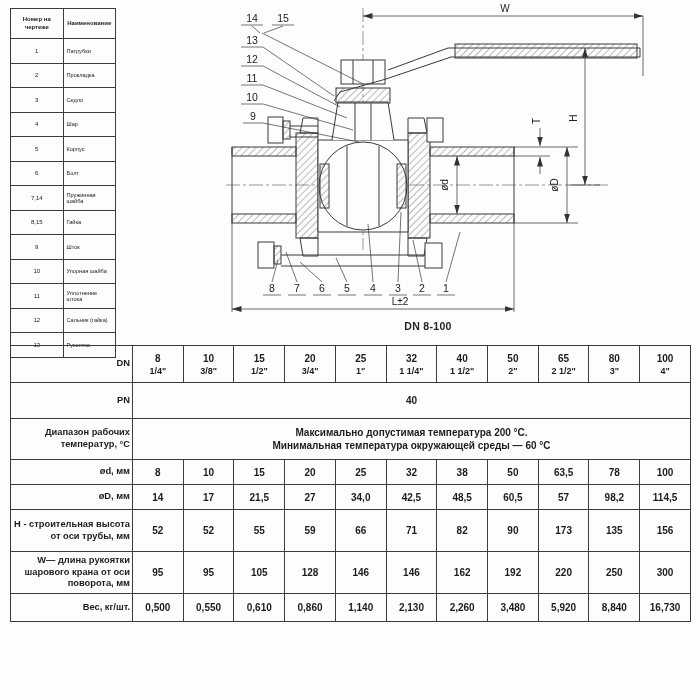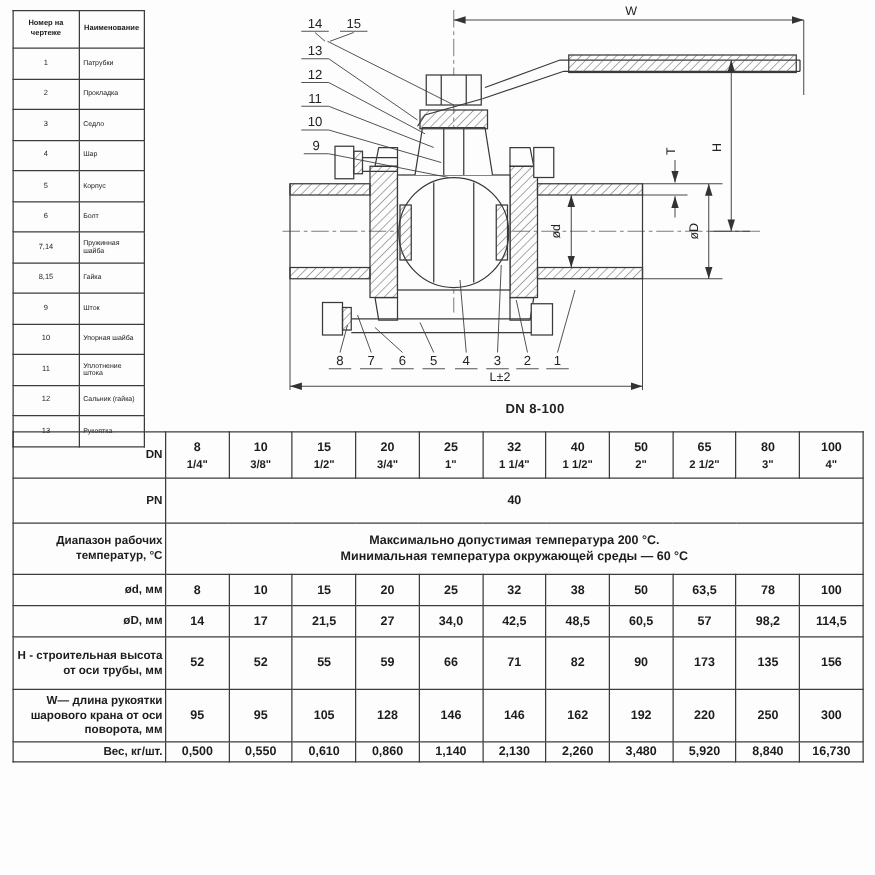--- a/index.html
+++ b/index.html
@@ -21,21 +21,21 @@
   #draw text.dim{font-size:10px;}
   #draw text.cap{font-weight:bold;font-size:10.5px;letter-spacing:.3px;}
   
   .spec{position:absolute;left:10px;top:345px;width:681px;border:1.6px solid #2e2e2e;table-layout:fixed;}
   .spec td{border:1px solid #3c3c3c;font-size:10px;font-weight:bold;text-align:center;vertical-align:middle;padding:1px 2px;overflow:hidden;}
   .spec td.lbl{text-align:right;font-size:9.3px;padding-left:0;line-height:1.25;}
   .spec .dn-b{font-size:9px;margin-top:2px;}
   .spec td.span div{line-height:1.35;}
   .r-dn{height:37px}.r-pn{height:36px}.r-temp{height:41px}.r-code{height:39px}
   .r-d-small{height:25px}.r-d-big{height:25px}.r-t{height:21px}.r-l{height:30px}
-  .r-h{height:42px}.r-w{height:42px}.r-ves{height:16px}
+  .r-h{height:42px}.r-w{height:42px}.r-ves{height:28px}
 </style>
 </head>
 <body>
 
 <div id="page">
 
   <table class="parts">
     <thead>
       <tr>
         <th>Номер на чертеже</th>

